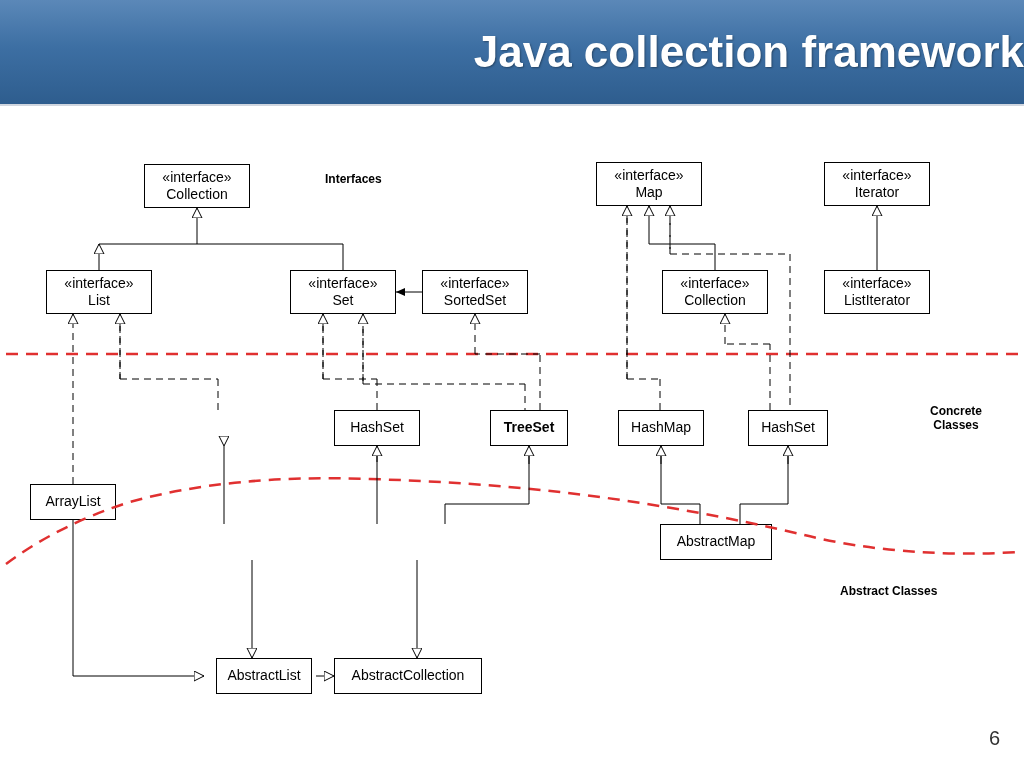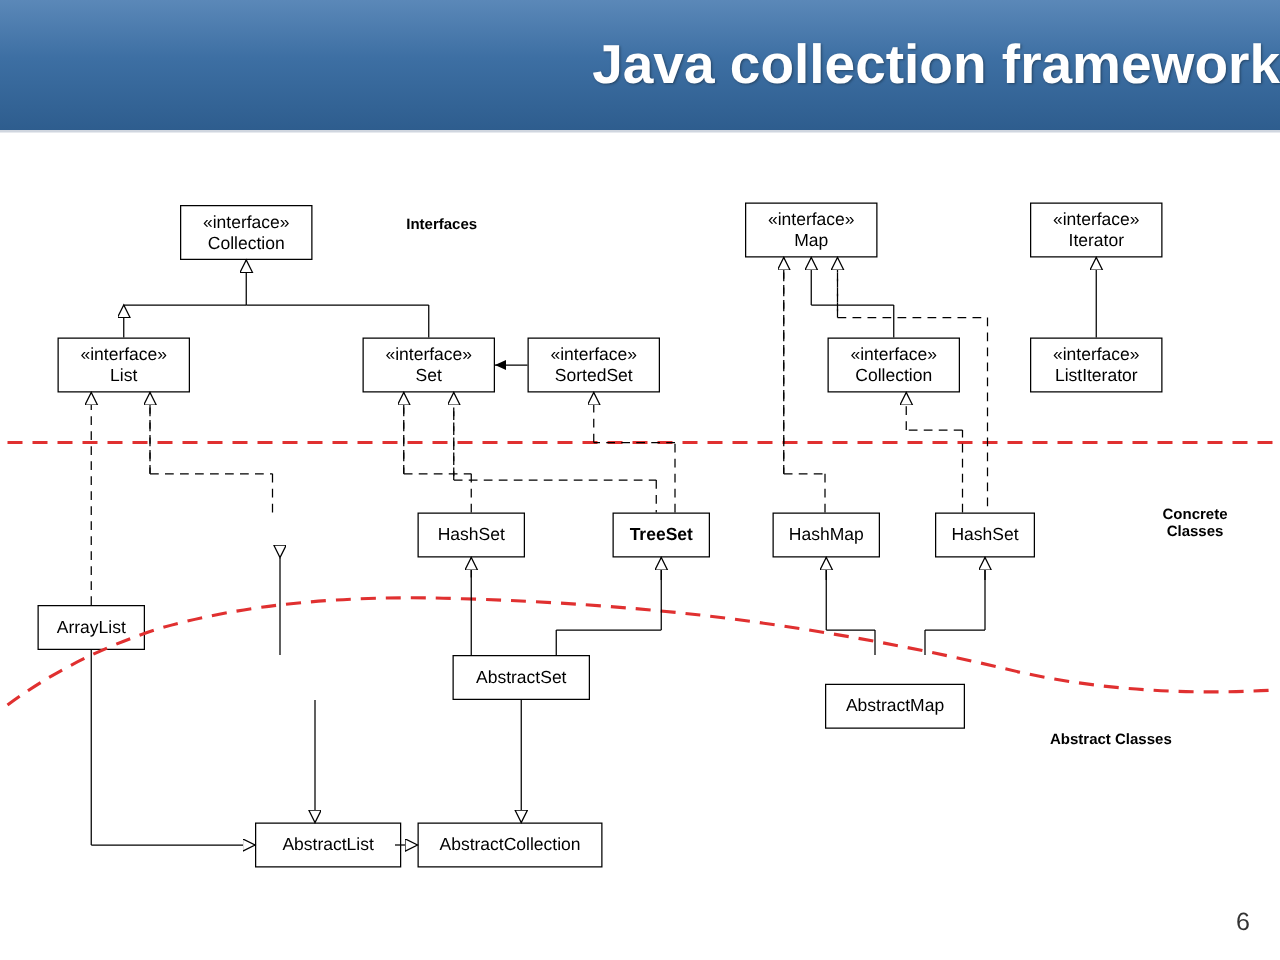--- a/index.html
+++ b/index.html
@@ -86,27 +86,24 @@
     <div class="box" style="left:618px; top:306px; width:86px; height:36px;">
       <div>HashMap</div>
     </div>
     <div class="box" style="left:748px; top:306px; width:80px; height:36px;">
       <div>HashSet</div>
     </div>
     <div class="box" style="left:30px; top:380px; width:86px; height:36px;">
       <div>ArrayList</div>
     </div>
 
-    <div class="box" style="left:362px; top:420px; width:110px; height:36px;">
-      <div>AbstractSet</div>
-    </div>
-    <div class="box" style="left:660px; top:443px; width:112px; height:36px;">
+    <div class="box" style="left:660px; top:420px; width:112px; height:36px;">
       <div>AbstractMap</div>
     </div>
-    <div class="box" style="left:204px; top:554px; width:117px; height:36px;">
+    <div class="box" style="left:216px; top:554px; width:96px; height:36px;">
       <div>AbstractList</div>
     </div>
     <div class="box" style="left:334px; top:554px; width:148px; height:36px;">
       <div>AbstractCollection</div>
     </div>
 
     <svg class="overlay">
       <defs>
         <marker id="tri" markerWidth="12" markerHeight="12" refX="10" refY="5" orient="auto">
           <path d="M0,0 L10,5 L0,10 Z" fill="#fff" stroke="#000" stroke-width="1"></path>

